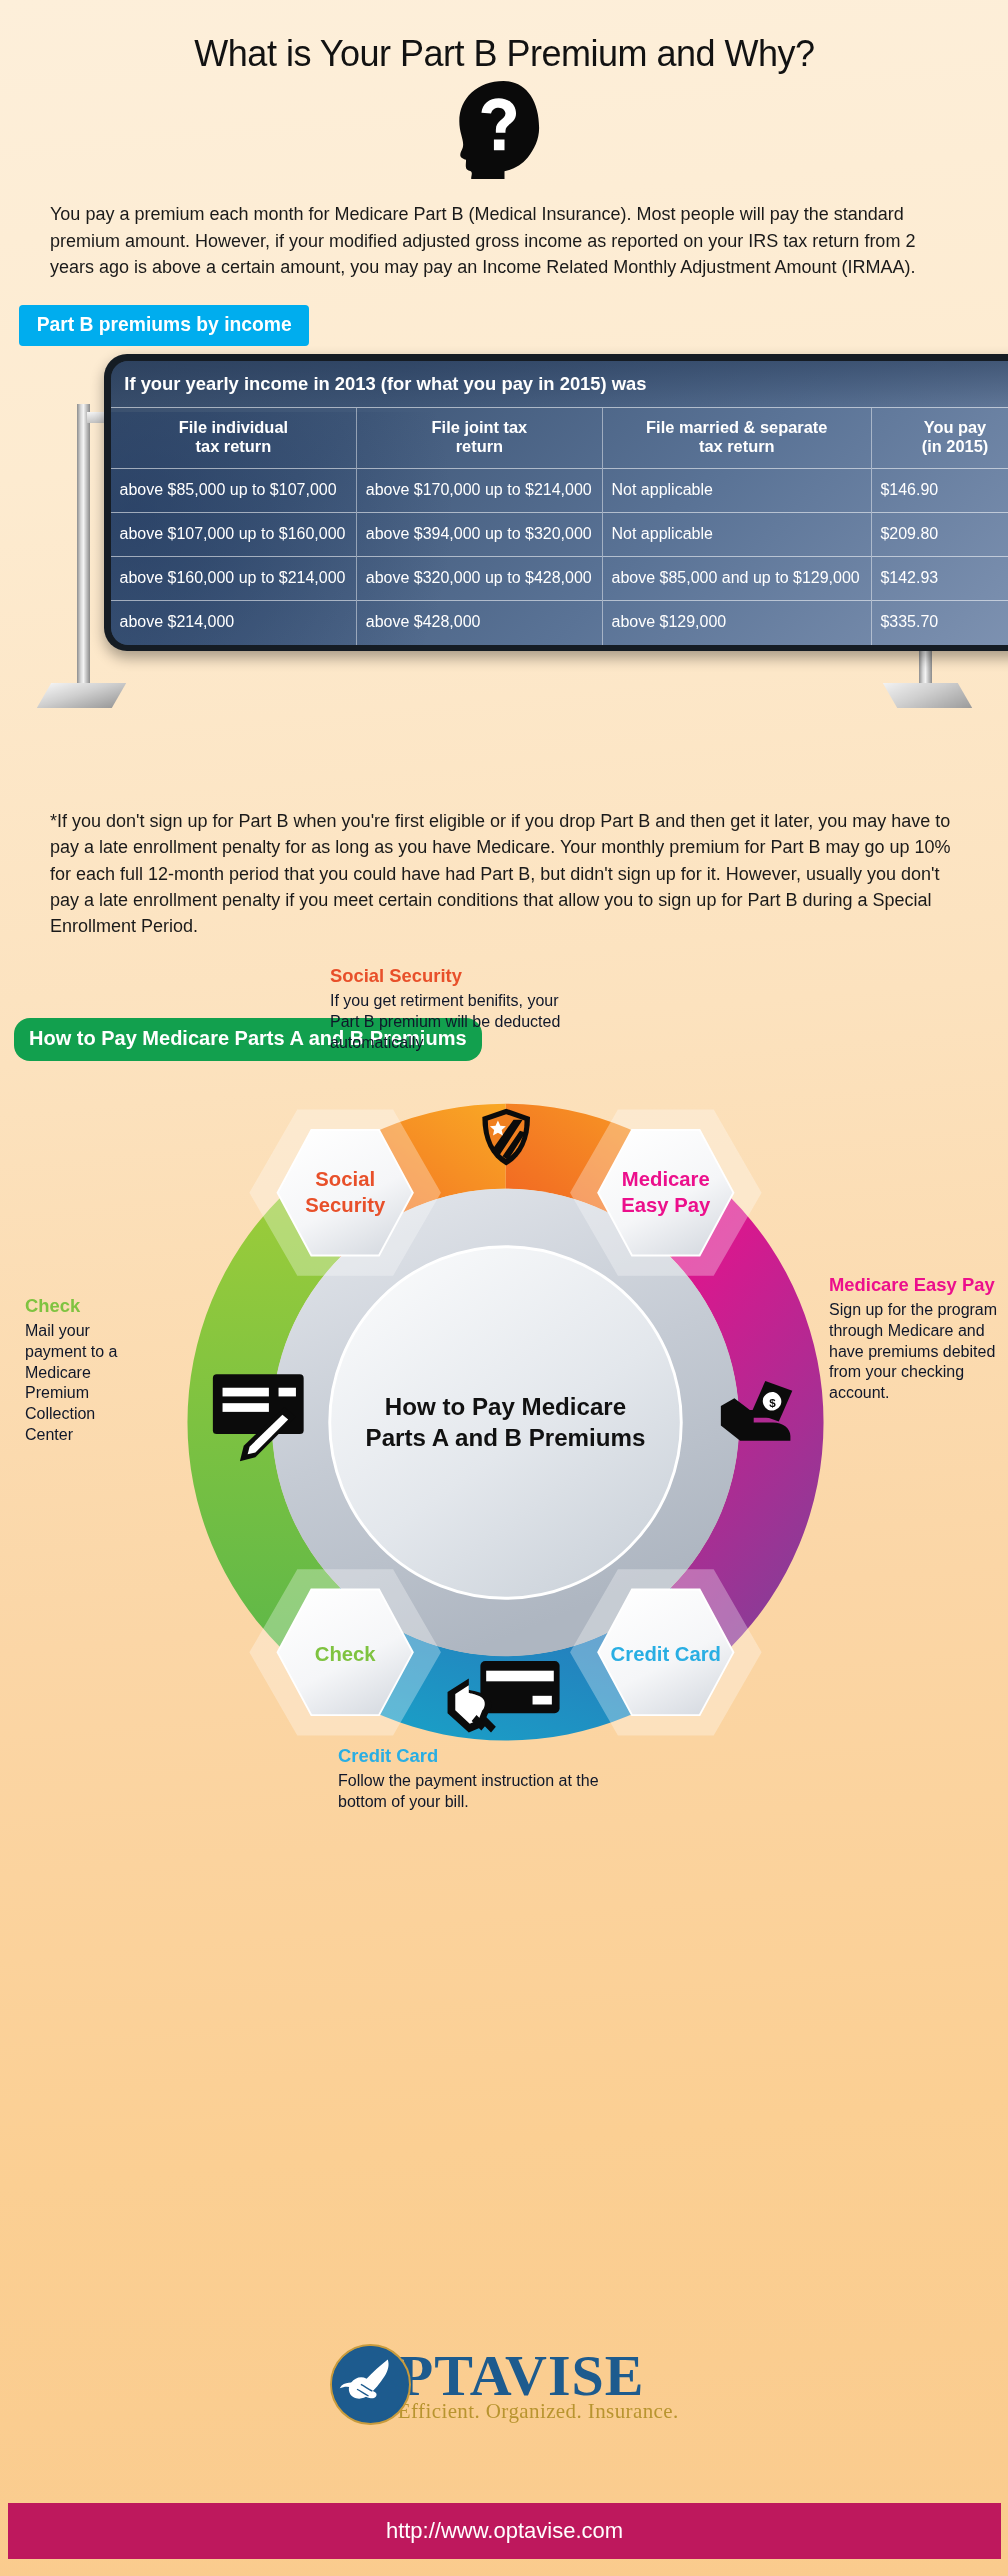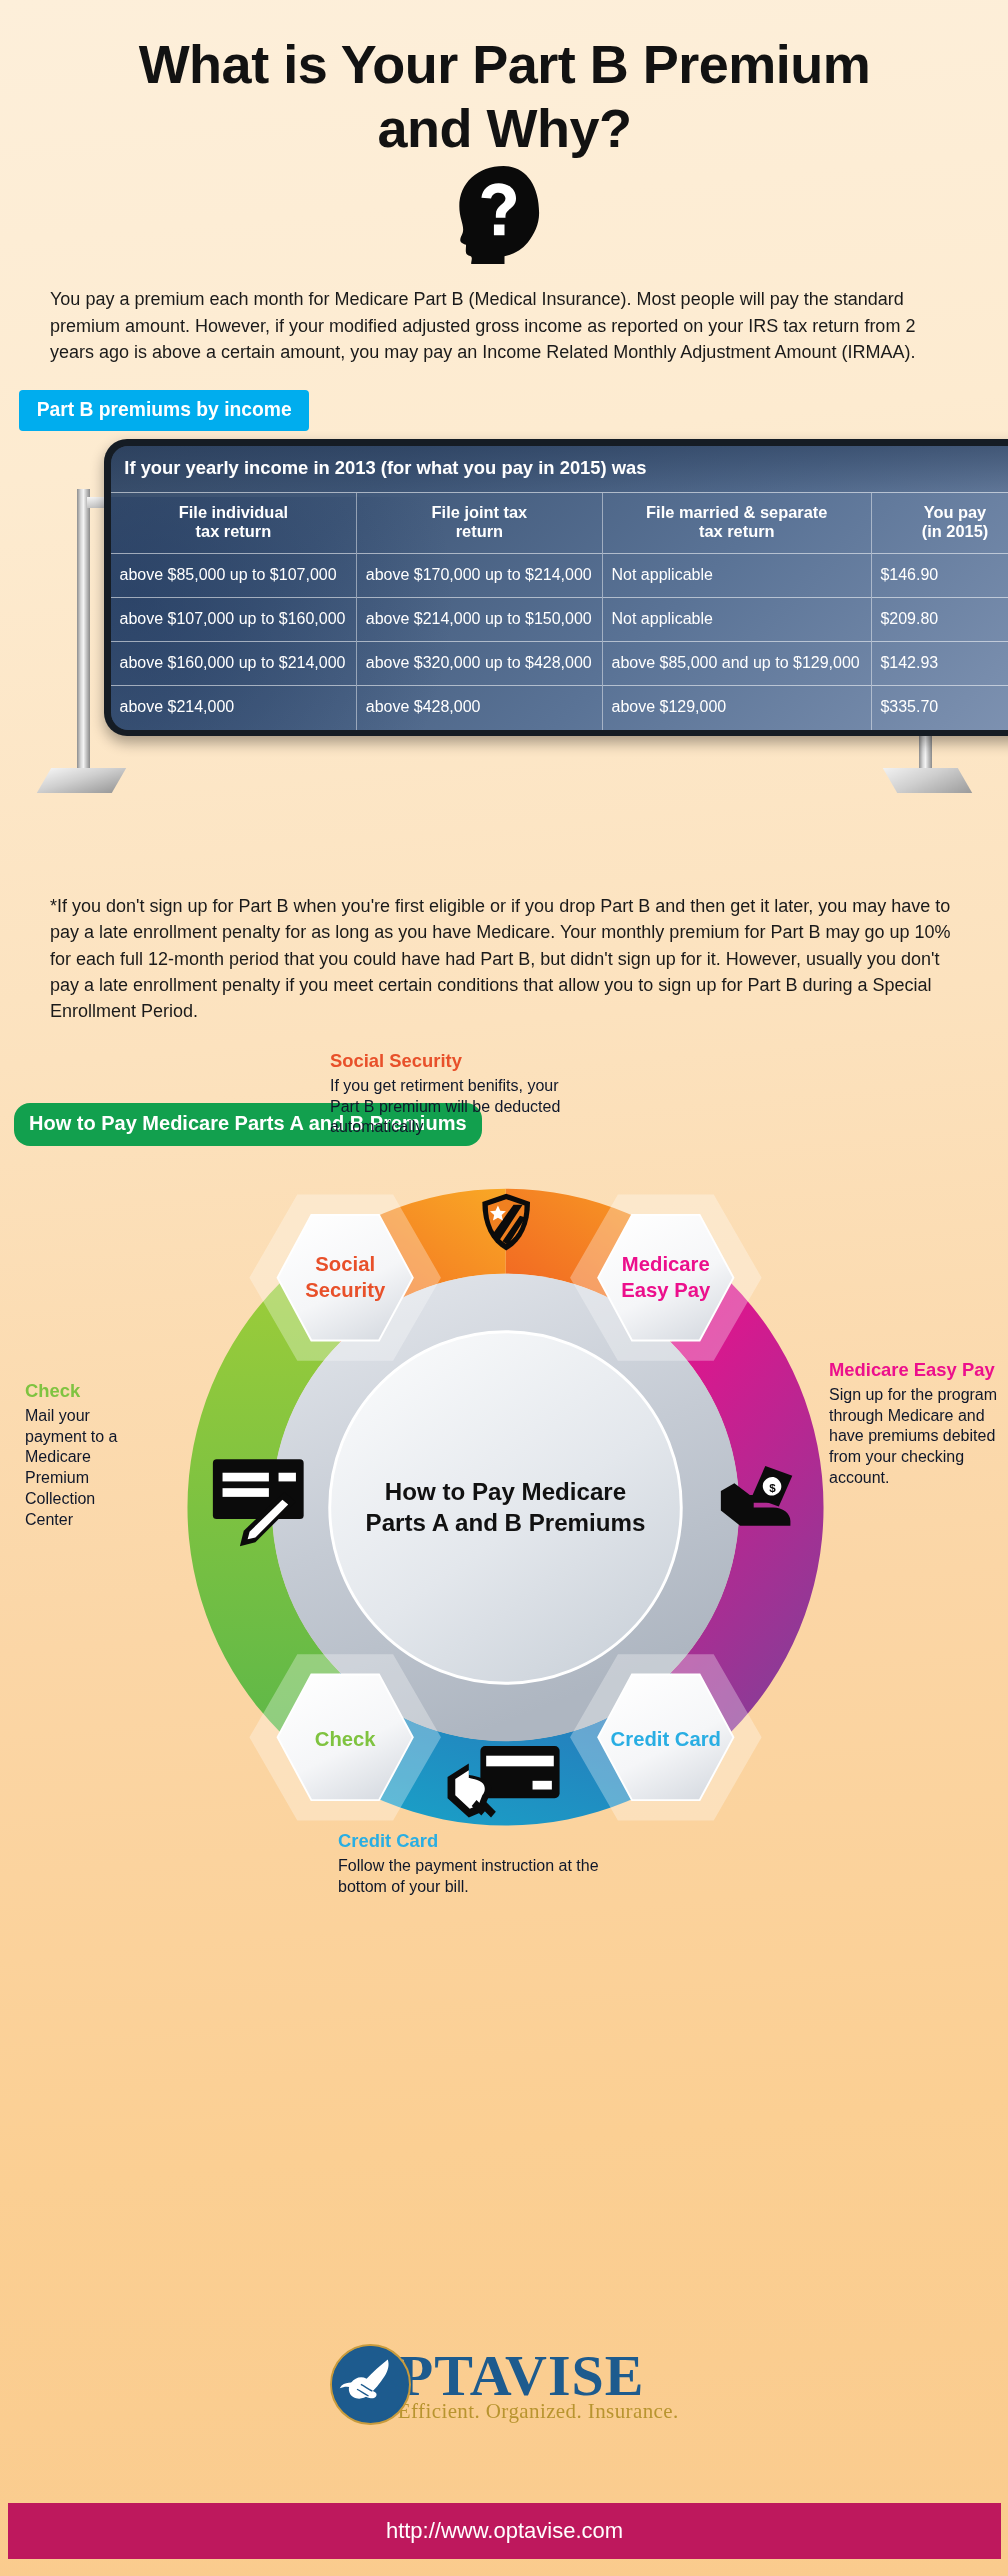--- a/index.html
+++ b/index.html
@@ -9,22 +9,22 @@
     background: linear-gradient(175deg, #FDEFDA 0%, #FDEBD0 18%, #FCE2BE 40%, #FBD6A6 62%, #FBCF93 82%, #FACB8D 100%);
     width: 1009px;
     height: 2576px;
     position: relative;
     overflow: hidden;
   }
 
   
   .title {
     text-align: center;
-    font-size: 54px;
-    font-weight: bold;
+    font-size: 36px;
+    font-weight: normal;
     color: #121212;
     letter-spacing: -0.5px;
     line-height: 1.18;
     padding: 33px 116px 0 116px;
   }
   .head-icon-wrap { text-align: center; margin-top: 3.9px; height: 97px; }
 
   
   .intro {
     margin: 25px 46px 0 50px;
@@ -236,21 +236,21 @@
         </thead>
         <tbody>
           <tr>
             <td>above $85,000 up to $107,000</td>
             <td>above $170,000 up to $214,000</td>
             <td>Not applicable</td>
             <td class="pay">$146.90</td>
           </tr>
           <tr>
             <td>above $107,000 up to $160,000</td>
-            <td>above $214,000 up to $150,000</td>
+            <td>above $394,000 up to $320,000</td>
             <td>Not applicable</td>
             <td class="pay">$209.80</td>
           </tr>
           <tr>
             <td>above $160,000 up to $214,000</td>
             <td>above $320,000 up to $428,000</td>
             <td>above $85,000 and up to $129,000</td>
             <td class="pay">$142.93</td>
           </tr>
           <tr>

